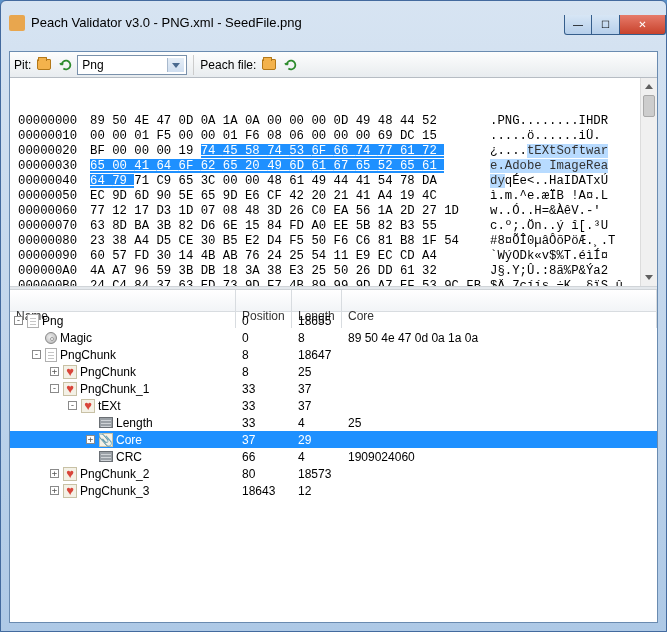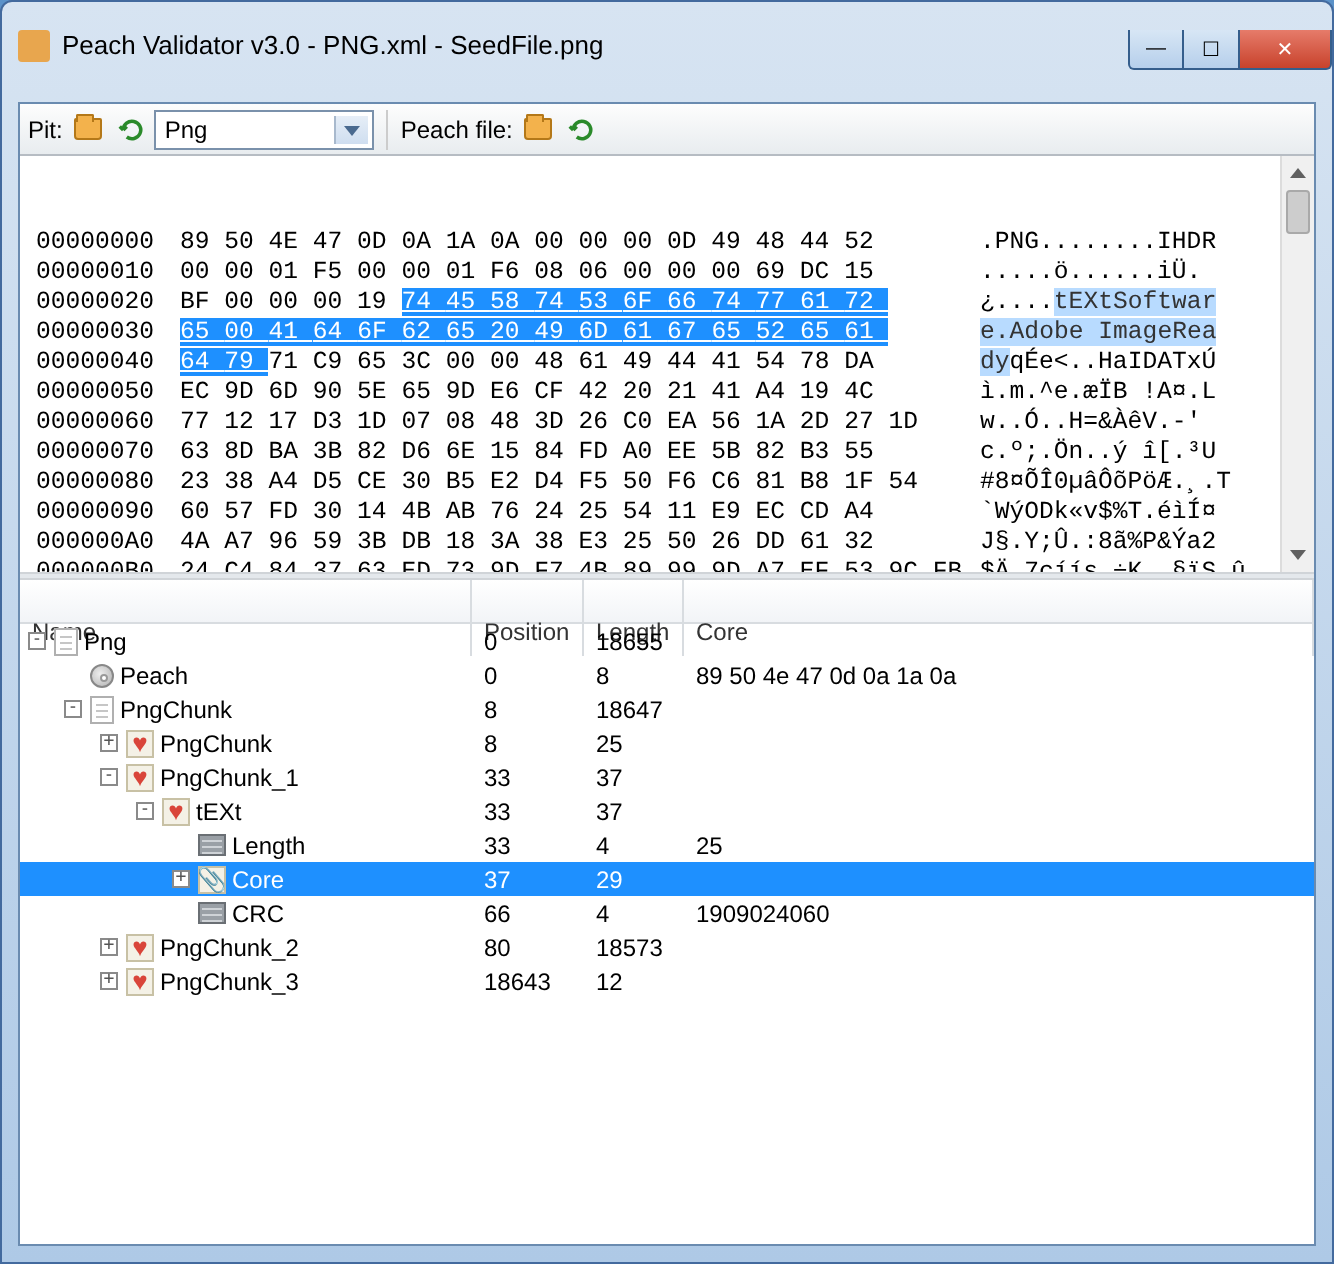--- a/index.html
+++ b/index.html
@@ -134,21 +134,21 @@
             </div>
             <div class="c-pos">0</div>
             <div class="c-len">18655</div>
             <div class="c-val"></div>
           </div>
           <div class="row">
             <div class="c-name">
               <span style="width: 22px; display: inline-block; flex-shrink: 0;"></span>
               <span class="toggle empty"></span>
               <span class="ico disc"></span>
-              <span>Peach</span>
+              <span>Magic</span>
             </div>
             <div class="c-pos">0</div>
             <div class="c-len">8</div>
             <div class="c-val">89 50 4e 47 0d 0a 1a 0a</div>
           </div>
           <div class="row">
             <div class="c-name">
               <span style="width: 22px; display: inline-block; flex-shrink: 0;"></span>
               <span class="toggle">-</span>
               <span class="ico page"></span>

